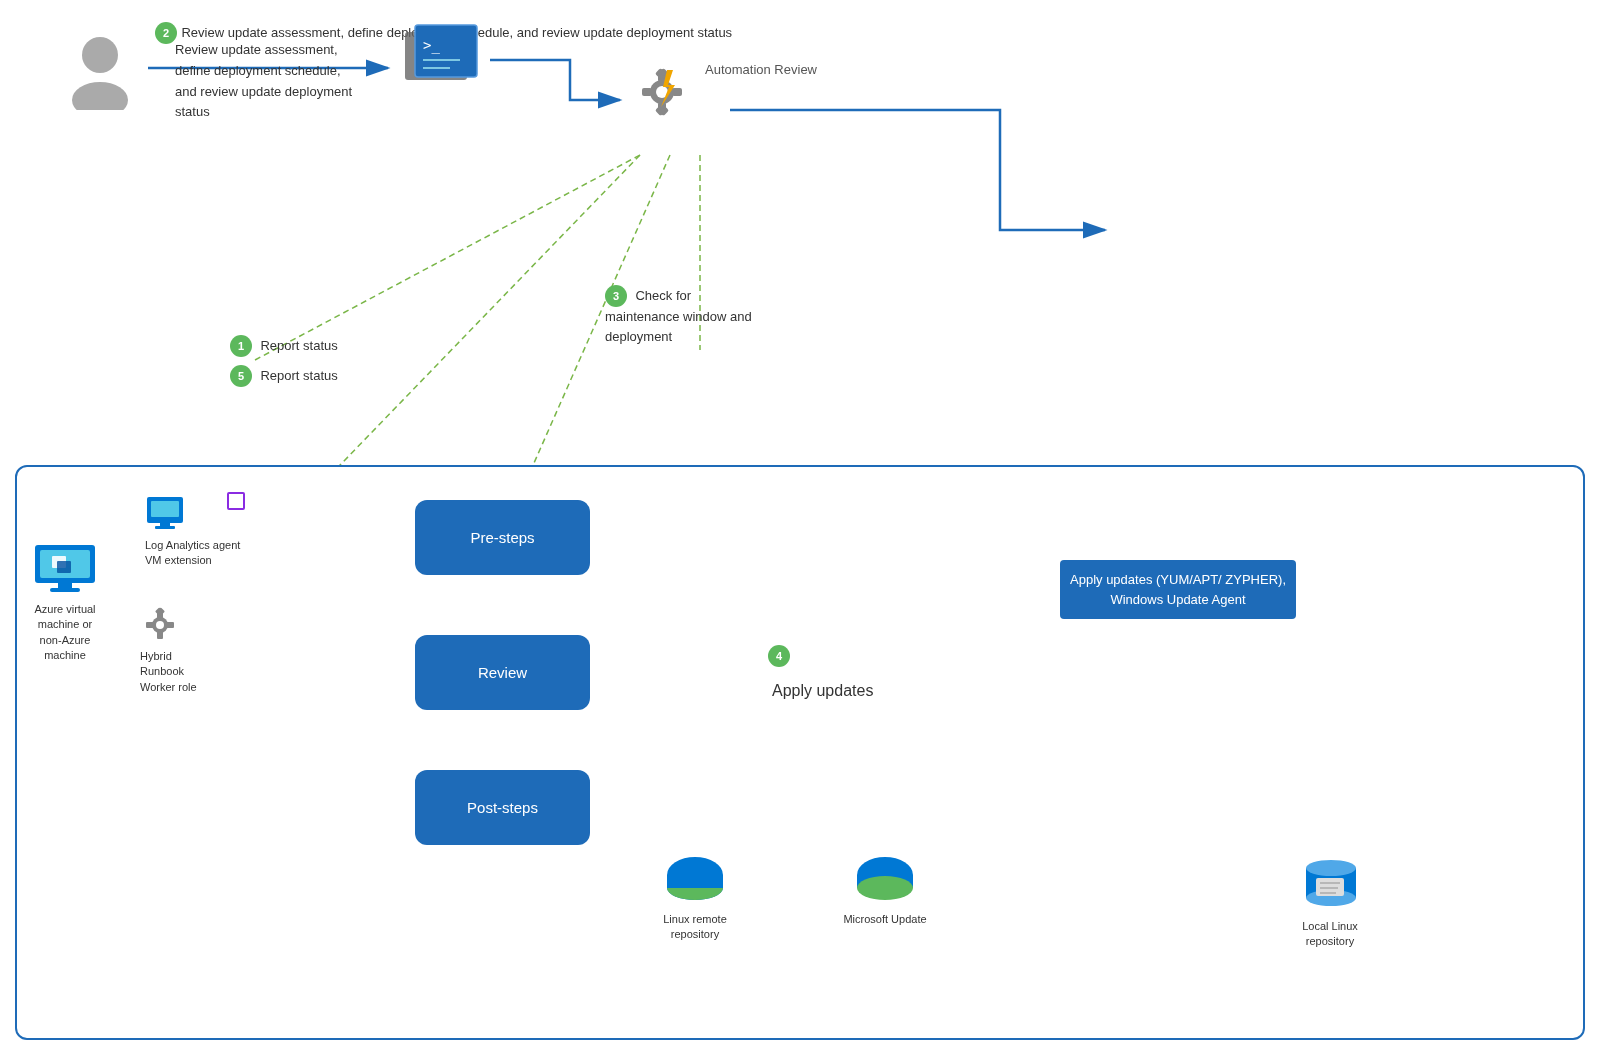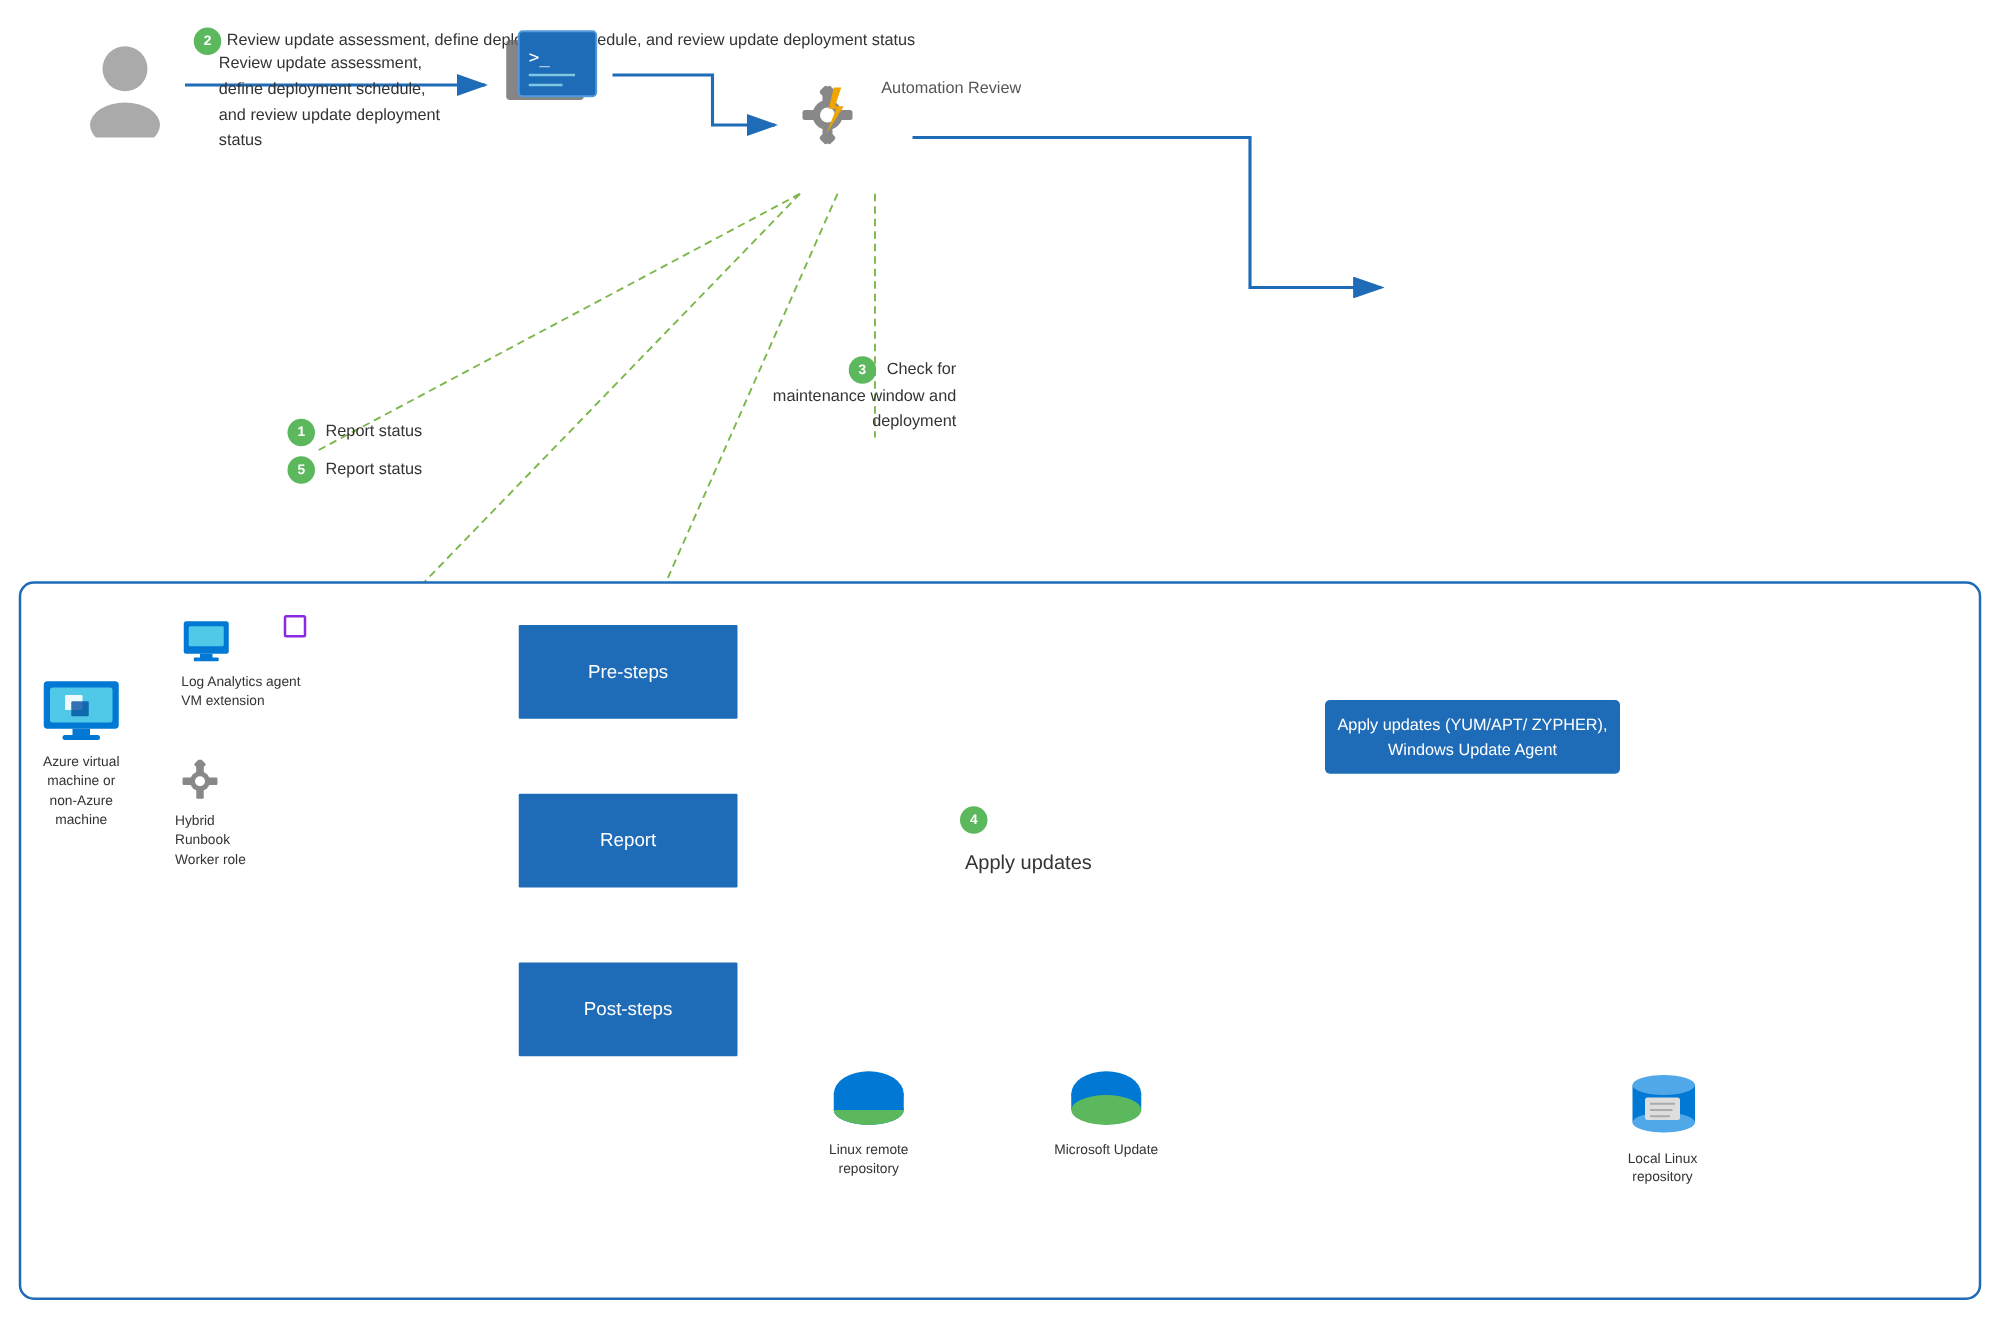--- a/index.html
+++ b/index.html
@@ -45,21 +45,21 @@
       border: 2px solid #1e6bb8;
       border-radius: 12px;
       background: #fff;
     }
     
     .step-box {
       position: absolute;
       background: #1e6bb8;
       color: #fff;
       text-align: center;
-      border-radius: 1px;
+      border-radius: 12px;
       display: flex;
       align-items: center;
       justify-content: center;
       font-size: 15px;
       font-weight: 500;
     }
     .pre-steps-box {
       top: 500px; left: 415px;
       width: 175px; height: 75px;
     }
@@ -212,21 +212,21 @@
   <div style="position:absolute;top:335px;left:230px;">
     <span class="badge">1</span>
     <span style="font-size:13px;color:#333;margin-left:4px;">Report status</span>
   </div>
 
   <div style="position:absolute;top:365px;left:230px;">
     <span class="badge">5</span>
     <span style="font-size:13px;color:#333;margin-left:4px;">Report status</span>
   </div>
 
-  <div style="position:absolute;top:285px;left:605px;width:160px;text-align:right;">
+  <div style="position:absolute;top:285px;left:605px;width:160px;">
     <span class="badge">3</span>
     <span style="font-size:13px;color:#333;margin-left:4px;line-height:1.5;">Check for maintenance window and deployment</span>
   </div>
 
   <div class="bottom-box"></div>
 
   <div style="position:absolute;top:540px;left:30px;text-align:center;">
     <svg width="70" height="55" viewBox="0 0 70 55">
 
       <rect x="5" y="5" width="60" height="38" rx="3" fill="#0078d4"></rect>
@@ -267,21 +267,21 @@
       </g>
     </svg>
     <div style="font-size:11px;color:#333;line-height:1.4;margin-top:2px;">Hybrid<br>Runbook<br>Worker role</div>
   </div>
 
   <div class="step-box pre-steps-box">
     <span>Pre-steps</span>
   </div>
 
   <div class="step-box updates-box">
-    <span>Report</span>
+    <span>Review</span>
   </div>
 
   <div class="step-box post-steps-box">
     <span>Post-steps</span>
   </div>
 
   <div class="apply-updates-box">
     <span>Apply updates
 (YUM/APT/
 ZYPHER), Windows

